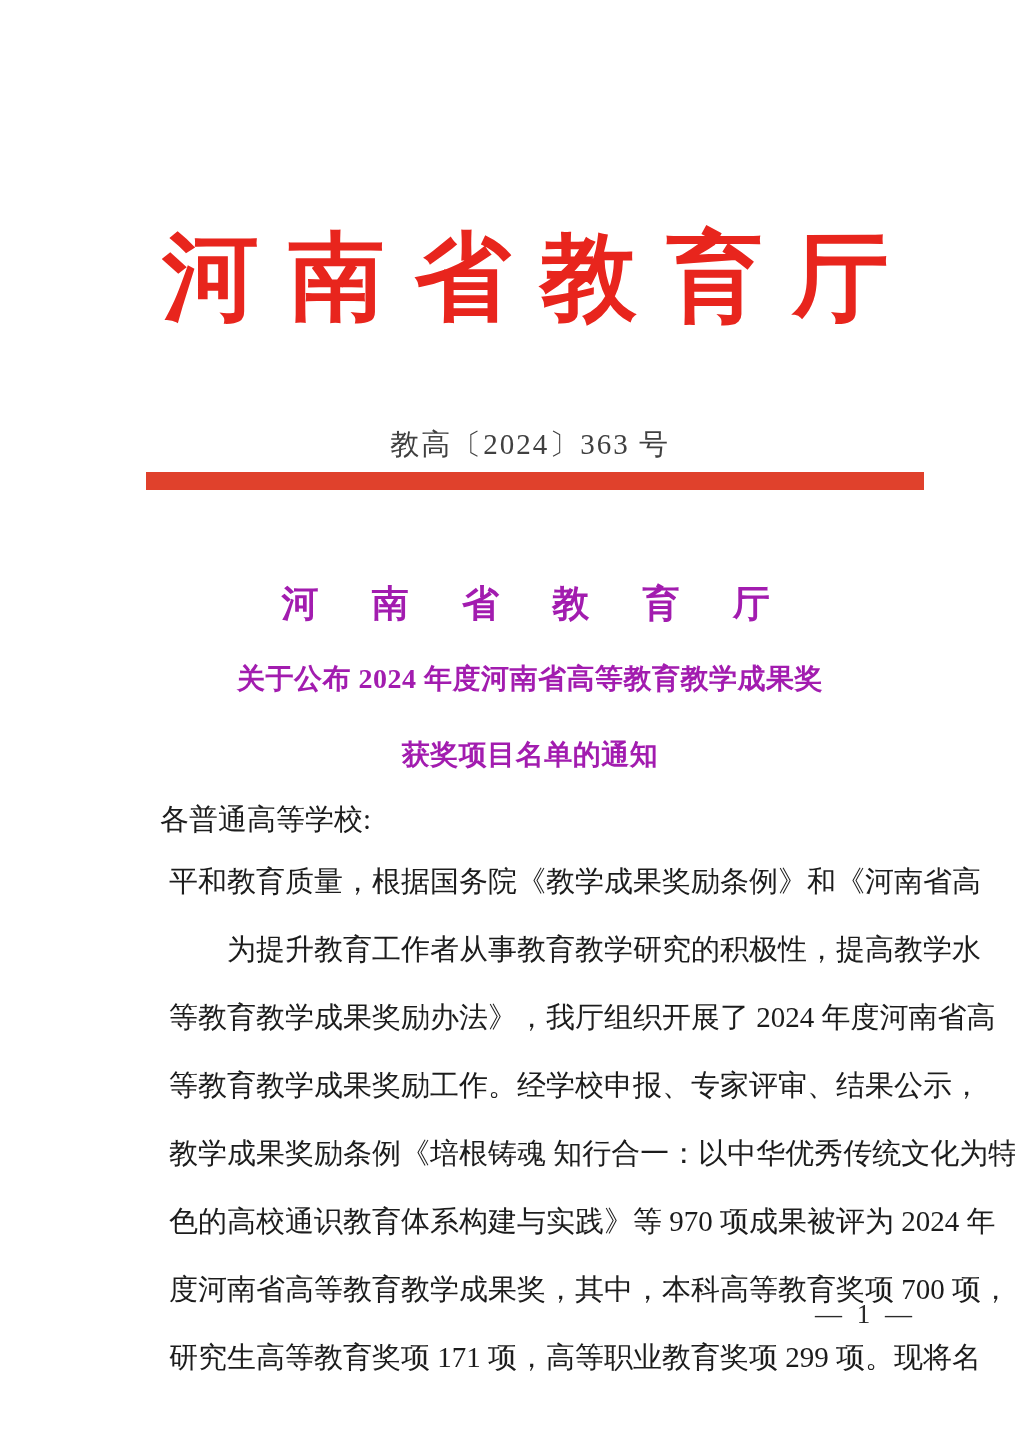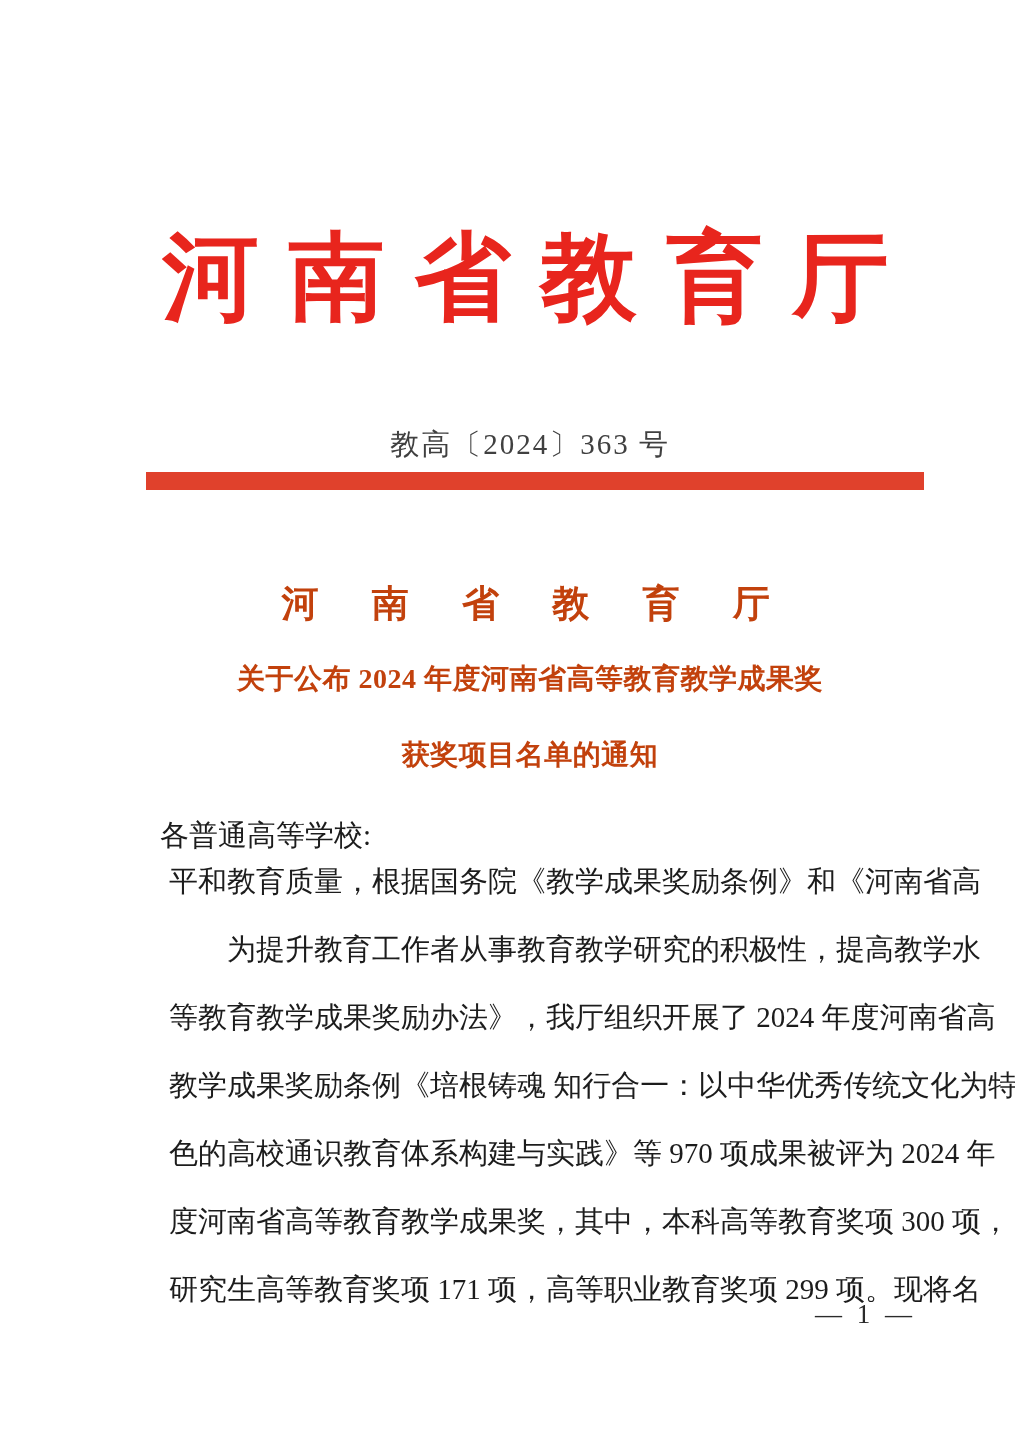--- a/index.html
+++ b/index.html
@@ -57,21 +57,21 @@
     background: #e0412c;
   }
 
   
   .title-block {
     position: absolute;
     top: 548px;
     left: 60px;
     right: 60px;
     text-align: center;
-    color: #c2410c;
+    color: #a21caf;
   }
   .title-line1 {
     font-size: 37px;
     line-height: 40px;
     font-weight: bold;
     letter-spacing: 22px;
     padding-left: 22px;
     margin-bottom: 8px;
     white-space: nowrap;
   }
@@ -84,21 +84,20 @@
   }
 
   
   .salutation {
     position: absolute;
     top: 772px;
     left: 133px;
     font-size: 29px;
     line-height: 40px;
     color: #1c1c1c;
-    margin-top: 16px;
   }
 
   
   .paragraph {
     position: absolute;
     top: 820px;
     left: 133px;
     width: 772px;
     font-size: 29px;
     line-height: 50px;
@@ -140,21 +139,22 @@
     <div class="title-line2">关于公布 2024 年度河南省高等教育教学成果奖</div>
     <div class="title-line3">获奖项目名单的通知</div>
   </div>
 
   <div class="salutation">各普通高等学校:</div>
 
   <div class="paragraph">
     <div class="para-line">平和教育质量，根据国务院《教学成果奖励条例》和《河南省高</div>
     <div class="para-line first">为提升教育工作者从事教育教学研究的积极性，提高教学水</div>
     <div class="para-line">等教育教学成果奖励办法》，我厅组织开展了 2024 年度河南省高</div>
+    <div class="para-line">等教育教学成果奖励工作。经学校申报、专家评审、结果公示，</div>
     <div class="para-line">教学成果奖励条例《培根铸魂 知行合一：以中华优秀传统文化为特</div>
     <div class="para-line">色的高校通识教育体系构建与实践》等 970 项成果被评为 2024 年</div>
-    <div class="para-line">度河南省高等教育教学成果奖，其中，本科高等教育奖项 300 项，</div>
+    <div class="para-line">度河南省高等教育教学成果奖，其中，本科高等教育奖项 700 项，</div>
     <div class="para-line">研究生高等教育奖项 171 项，高等职业教育奖项 299 项。现将名</div>
   </div>
 
   <div class="page-number">— 1 —</div>
 
 </div>
 
 </body></html>

